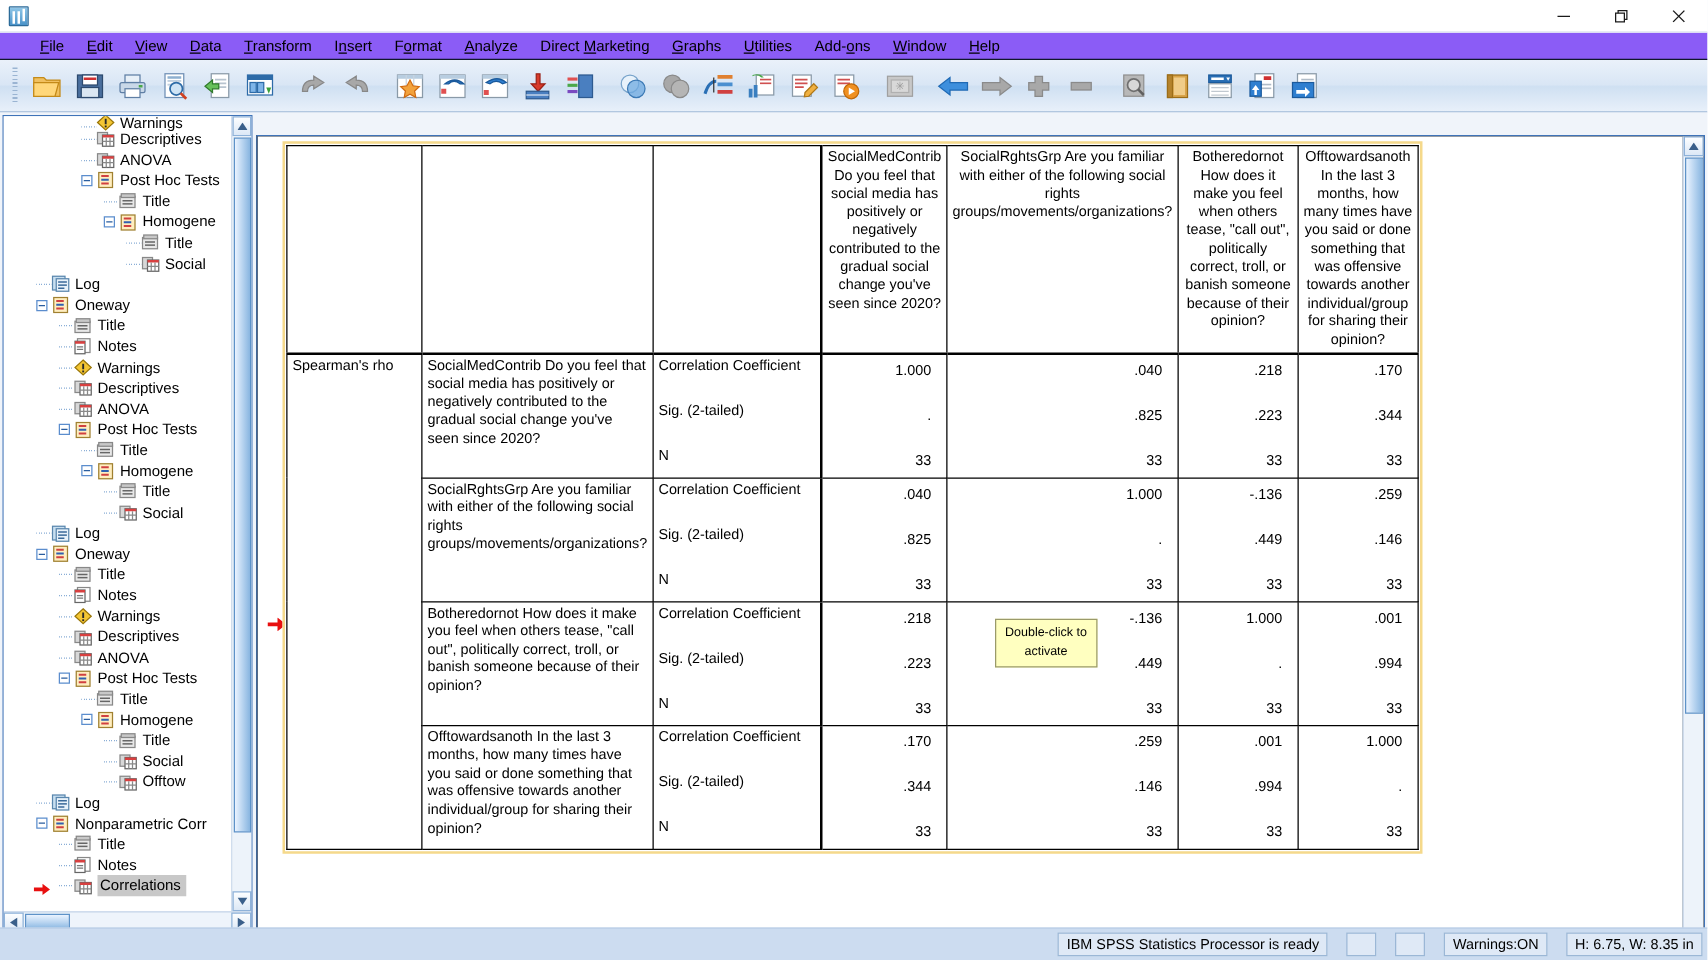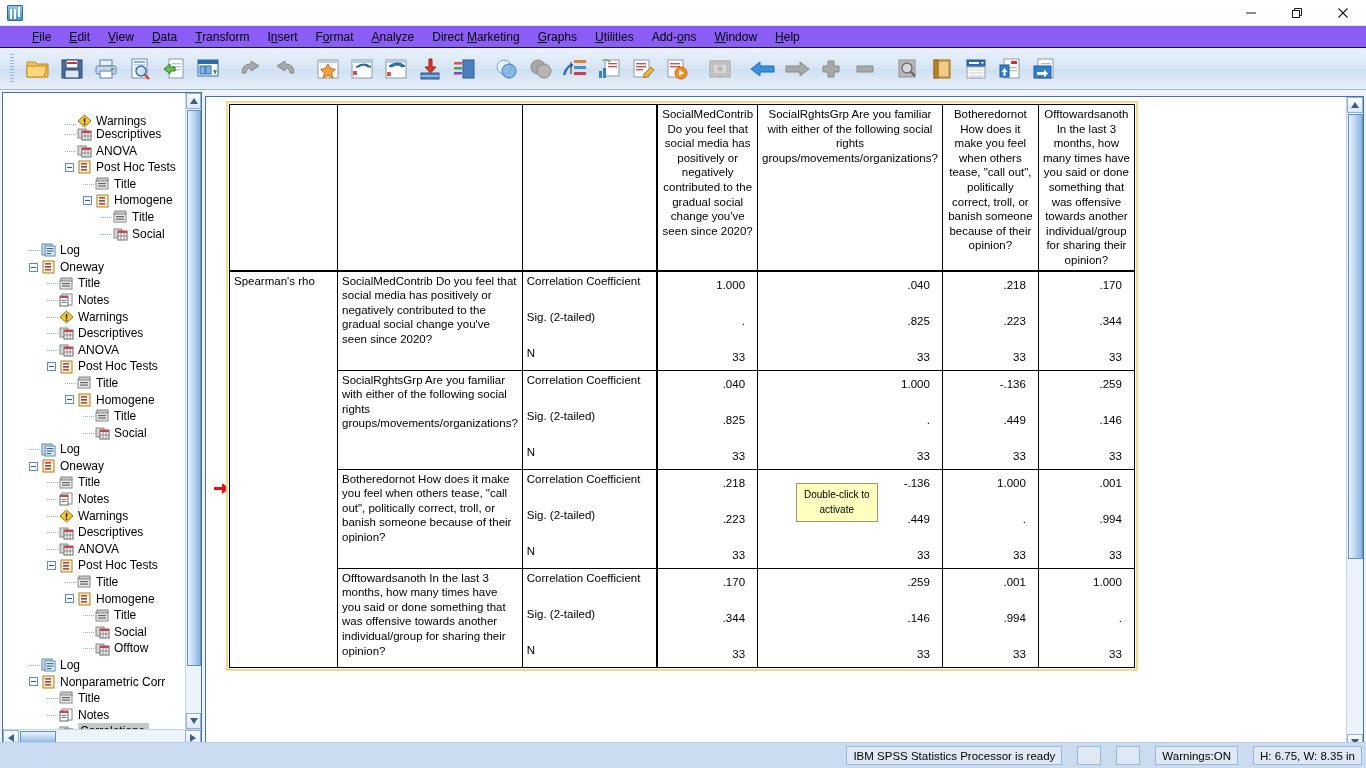--- a/index.html
+++ b/index.html
@@ -112,21 +112,21 @@
     background: #ffffff;
     position: relative;
     display: flex; flex-direction: column;
     height: 655px;
   }
   .tree-scrollport {
     position: absolute; left: 0; top: 0; right: 16px; bottom: 17px;
     overflow: hidden;
     background: #fff;
   }
-  .tree-inner { position: relative; padding-top: 0px; margin-top: 23px; }
+  .tree-inner { position: relative; padding-top: 0px; }
   .trow {
     height: 16.6px; line-height: 16.6px;
     display: flex; align-items: center;
     white-space: nowrap; font-size: 12px; color: #000;
     position: relative;
   }
   .tind { flex: 0 0 auto; height: 17px; }
   .texp {
     width: 9px; height: 9px; flex: 0 0 9px;
     border: 1px solid #5b8dcd; background: #fff;
@@ -180,21 +180,21 @@
   }
   .sb-thumb-h {
     position: absolute; top: 1px; height: 14px;
     background: linear-gradient(180deg,#eaf3ff 0%, #b8d4f0 50%, #7fb0de 100%);
     border: 1px solid #5e92c8;
   }
 
   
   .docpane {
     flex: 1 1 auto;
-    margin: 6px 2px 0 3px;
+    margin: 18px 2px 0 3px;
     border: 1px solid #3f73b8;
     background: #000000;
     position: relative;
     height: 655px;
     overflow: hidden;
   }
   .doc-scrollport {
     position: absolute; left: 0; top: 0; right: 17px; bottom: 0;
     background: #fff; overflow: hidden;
   }

